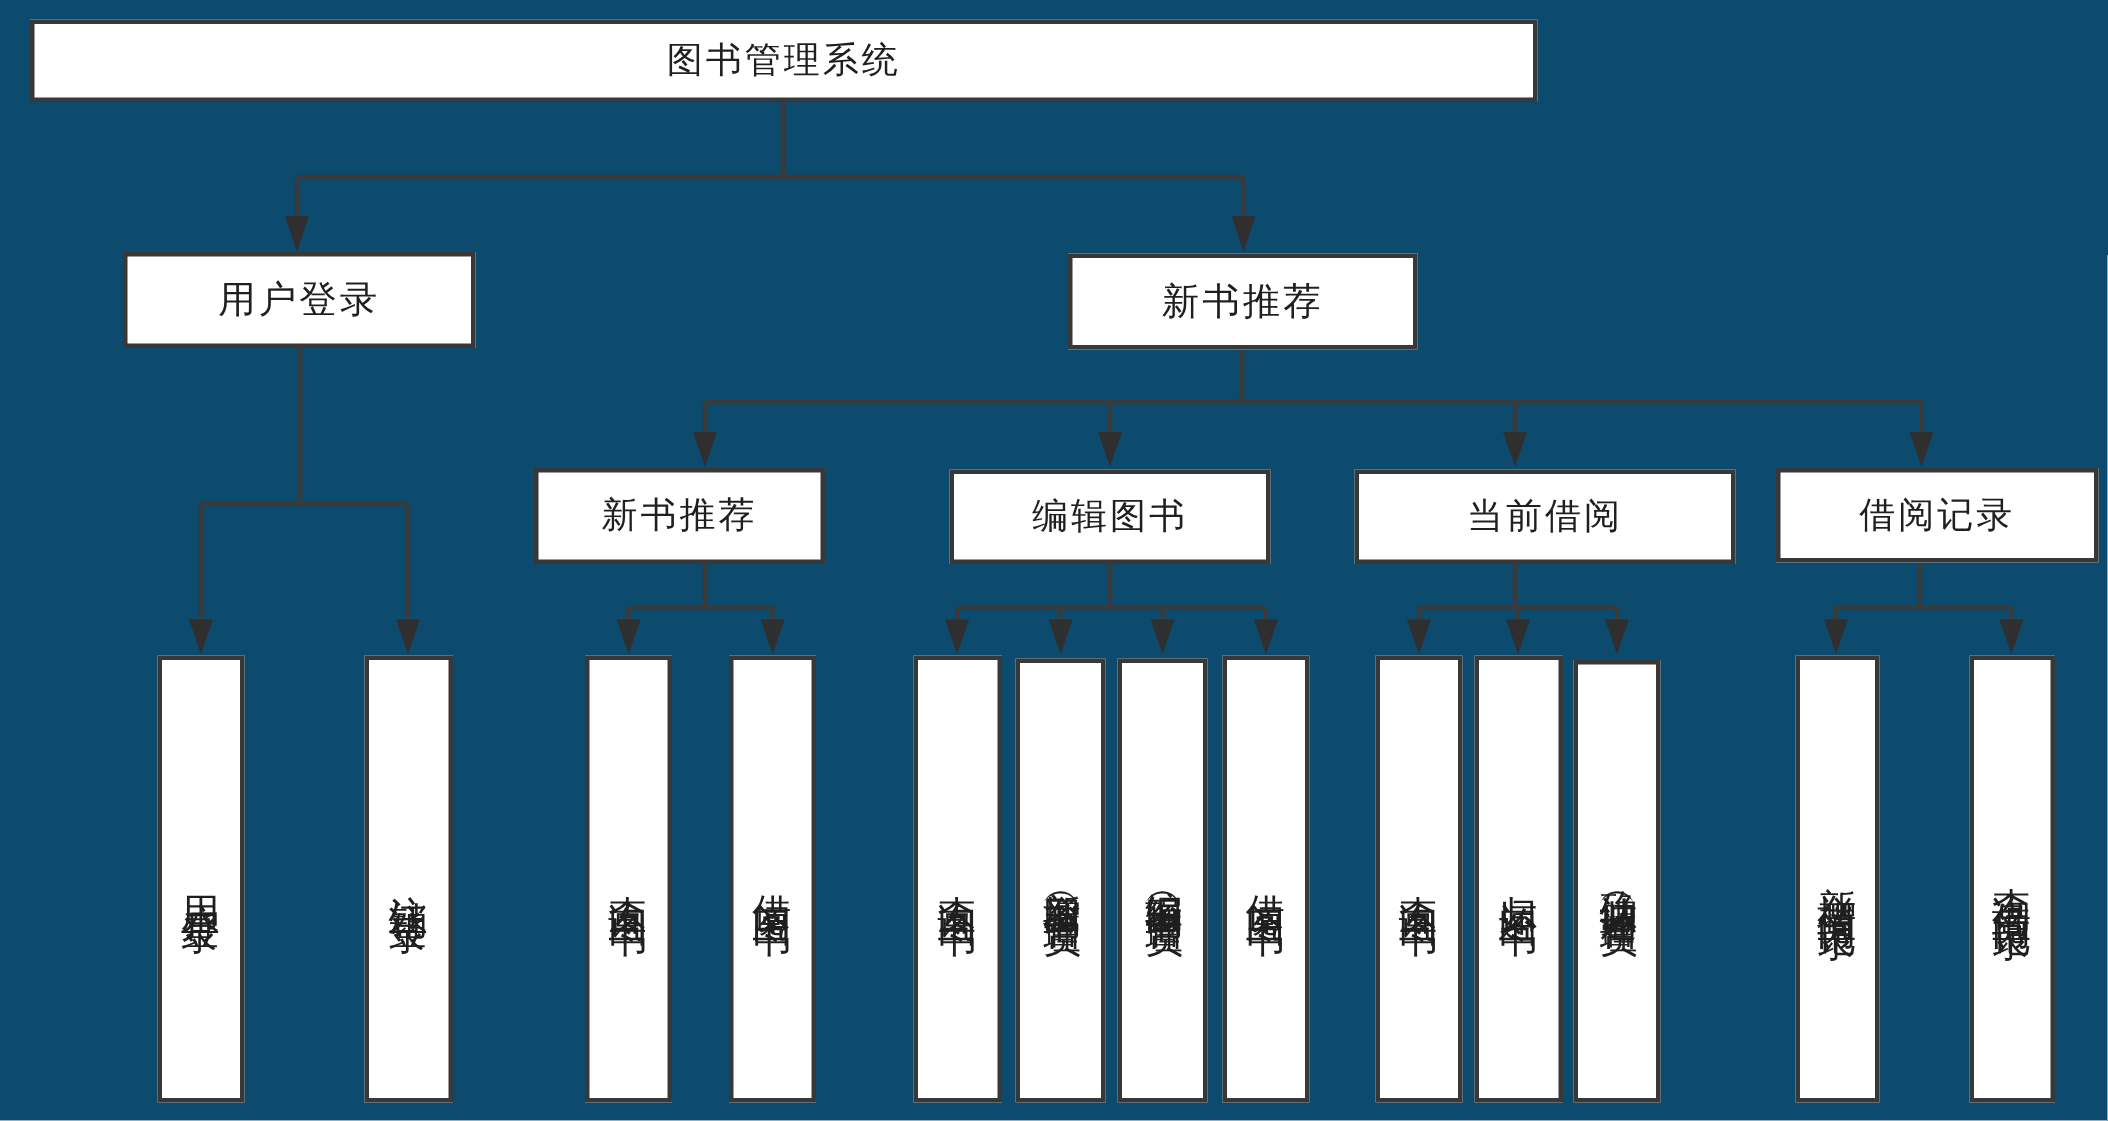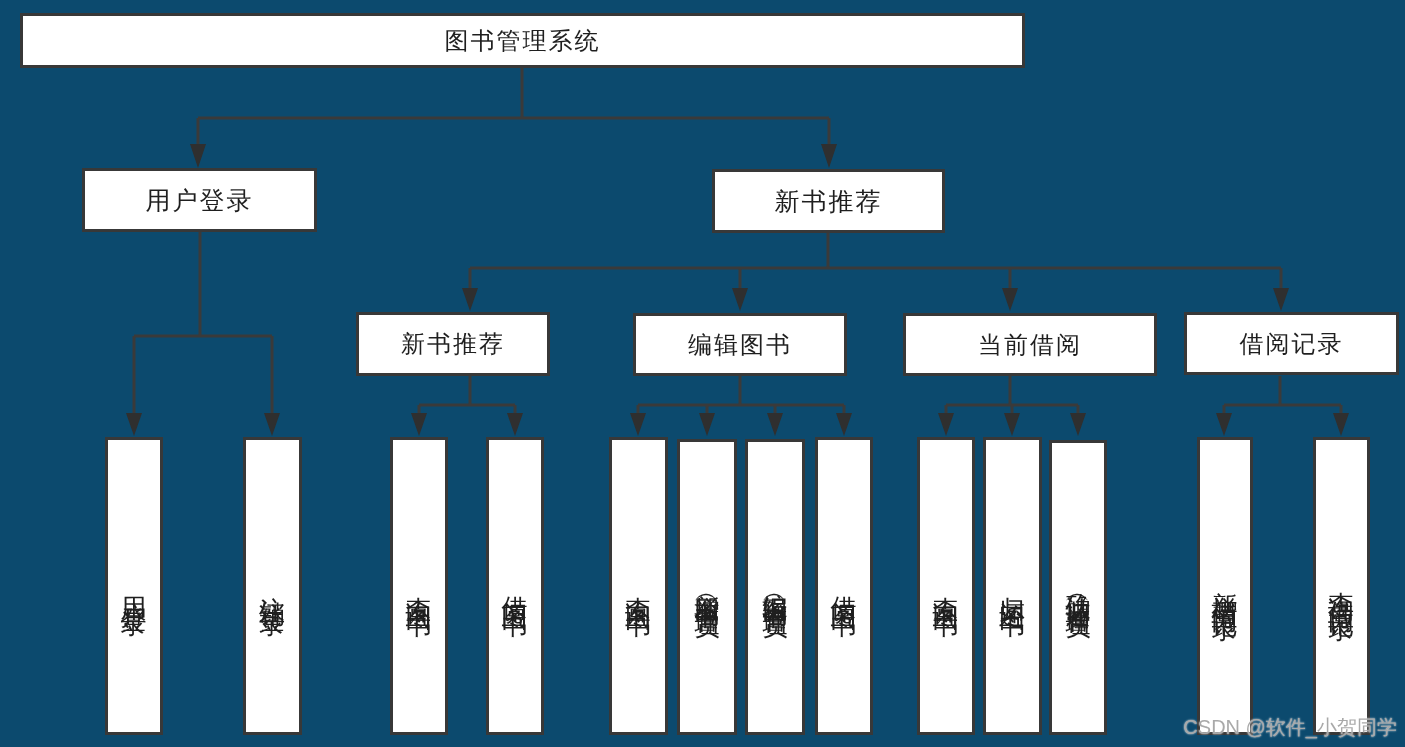--- a/index.html
+++ b/index.html
@@ -162,15 +162,14 @@
     <span>确认归还（管理员）</span>
   </div>
 
   <div class="node v" style="left:1197px;top:437px;width:56px;height:298px">
     <span>新增借阅记录</span>
   </div>
   <div class="node v" style="left:1313px;top:437px;width:57px;height:298px">
     <span>查询借阅记录</span>
   </div>
 
-  <div id="watermark">CSDN @软件_小贺同学</div>
 
 </div>
 
 </body></html>

